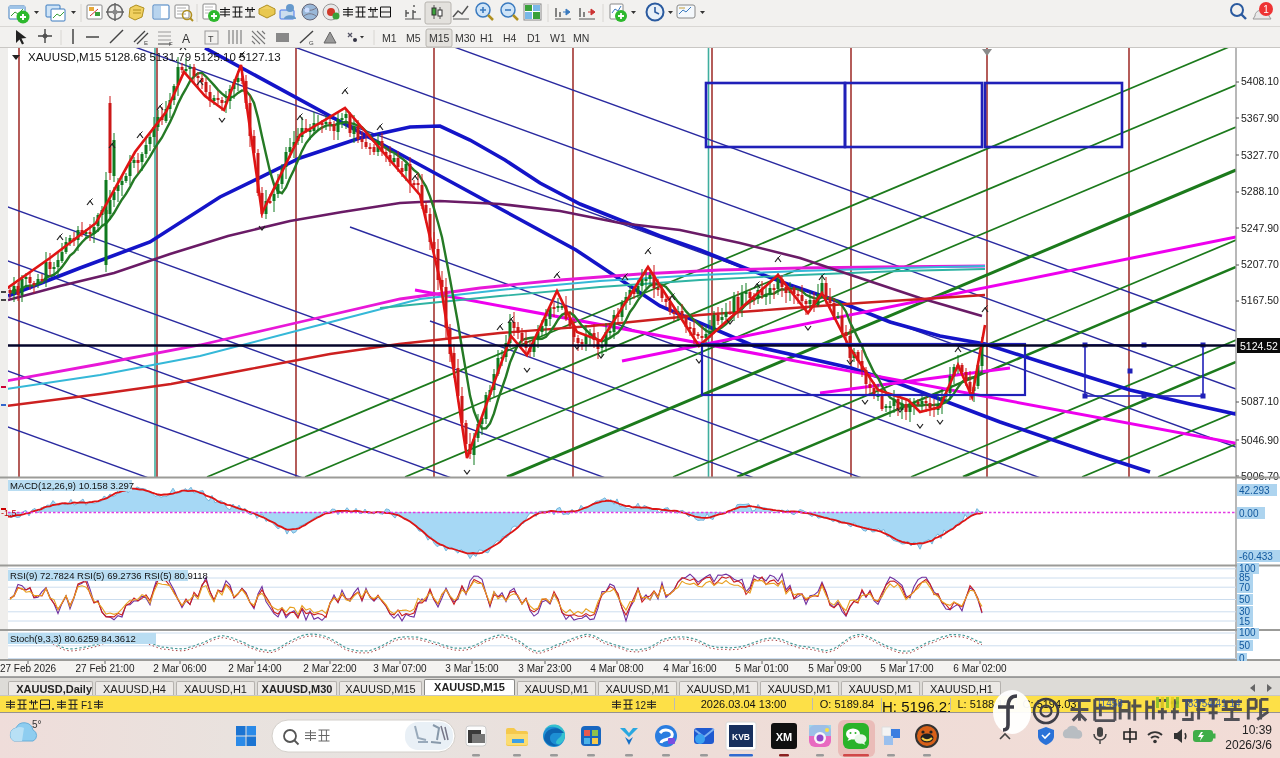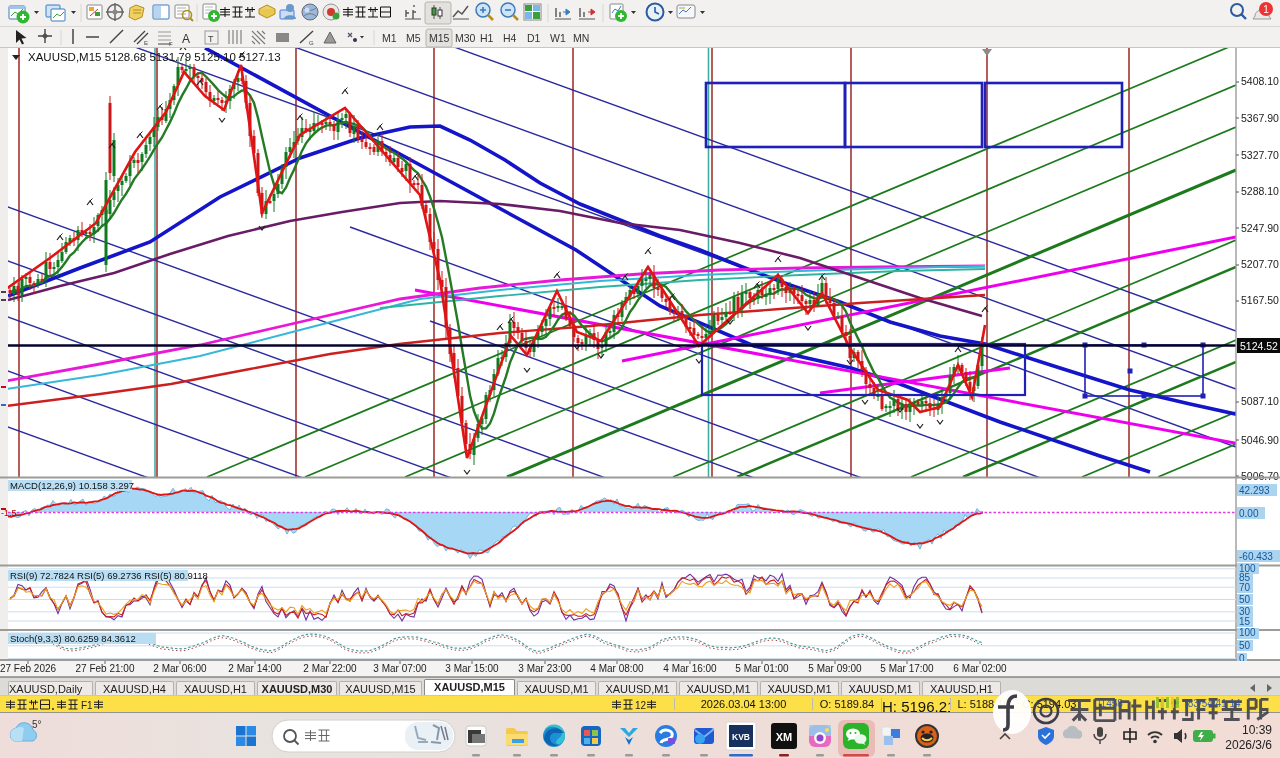--- a/index.html
+++ b/index.html
@@ -963,21 +963,21 @@
       <rect x="426" y="2" width="26" height="18" rx="2" fill="#e3e1dd" stroke="#b8b5b0"></rect>
       <text x="429" y="15" font-size="10.5" fill="#333">M15</text>
       <text x="455" y="15" font-size="10.5" fill="#333">M30</text>
       <text x="480" y="15" font-size="10.5" fill="#333">H1</text>
       <text x="503" y="15" font-size="10.5" fill="#333">H4</text>
       <text x="527" y="15" font-size="10.5" fill="#333">D1</text>
       <text x="550" y="15" font-size="10.5" fill="#333">W1</text>
       <text x="573" y="15" font-size="10.5" fill="#333">MN</text>
     </svg></div>
 <div style="position:absolute;left:0;top:677px;width:1280px;height:18px;background:#dddbd7;border-top:1px solid #999;overflow:hidden">
-    <div style="position:absolute;left:8px;top:3px;width:85px;height:15px;background:#ece9e6;border:1px solid #b5b2ae;border-bottom:none;border-radius:2px 2px 0 0;font-size:11px;color:#222;text-align:left;line-height:15px;font-weight:400;white-space:nowrap;overflow:hidden">XAUUSD,Daily</div>
+    <div style="position:absolute;left:8px;top:3px;width:85px;height:15px;background:#ece9e6;border:1px solid #b5b2ae;border-bottom:none;border-radius:2px 2px 0 0;font-size:11px;color:#222;text-align:right;line-height:15px;font-weight:700;white-space:nowrap;overflow:hidden">XAUUSD,Daily</div>
     <div style="position:absolute;left:95px;top:3px;width:79px;height:30px;background:#ece9e6;border:1px solid #b5b2ae;border-bottom:none;border-radius:2px 2px 0 0;font-size:11px;color:#222;text-align:center;line-height:15px;font-weight:400;white-space:nowrap;overflow:hidden">XAUUSD,H4</div>
     <div style="position:absolute;left:176px;top:3px;width:79px;height:15px;background:#ece9e6;border:1px solid #b5b2ae;border-bottom:none;border-radius:2px 2px 0 0;font-size:11px;color:#222;text-align:center;line-height:15px;font-weight:400;white-space:nowrap;overflow:hidden">XAUUSD,H1</div>
     <div style="position:absolute;left:257px;top:3px;width:80px;height:15px;background:#ece9e6;border:1px solid #b5b2ae;border-bottom:none;border-radius:2px 2px 0 0;font-size:11px;color:#222;text-align:center;line-height:15px;font-weight:700;white-space:nowrap;overflow:hidden">XAUUSD,M30</div>
     <div style="position:absolute;left:339px;top:3px;width:83px;height:15px;background:#ece9e6;border:1px solid #b5b2ae;border-bottom:none;border-radius:2px 2px 0 0;font-size:11px;color:#222;text-align:center;line-height:15px;font-weight:400;white-space:nowrap;overflow:hidden">XAUUSD,M15</div>
     <div style="position:absolute;left:424px;top:1px;width:91px;height:17px;background:#ffffff;border:1px solid #8a8a88;border-bottom:none;border-radius:2px 2px 0 0;font-size:11px;color:#222;text-align:center;line-height:15px;font-weight:700;white-space:nowrap;overflow:hidden">XAUUSD,M15</div>
     <div style="position:absolute;left:517px;top:3px;width:79px;height:15px;background:#ece9e6;border:1px solid #b5b2ae;border-bottom:none;border-radius:2px 2px 0 0;font-size:11px;color:#222;text-align:center;line-height:15px;font-weight:400;white-space:nowrap;overflow:hidden">XAUUSD,M1</div>
     <div style="position:absolute;left:598px;top:3px;width:79px;height:15px;background:#ece9e6;border:1px solid #b5b2ae;border-bottom:none;border-radius:2px 2px 0 0;font-size:11px;color:#222;text-align:center;line-height:15px;font-weight:400;white-space:nowrap;overflow:hidden">XAUUSD,M1</div>
     <div style="position:absolute;left:679px;top:3px;width:79px;height:15px;background:#ece9e6;border:1px solid #b5b2ae;border-bottom:none;border-radius:2px 2px 0 0;font-size:11px;color:#222;text-align:center;line-height:15px;font-weight:400;white-space:nowrap;overflow:hidden">XAUUSD,M1</div>
     <div style="position:absolute;left:760px;top:3px;width:79px;height:15px;background:#ece9e6;border:1px solid #b5b2ae;border-bottom:none;border-radius:2px 2px 0 0;font-size:11px;color:#222;text-align:center;line-height:15px;font-weight:400;white-space:nowrap;overflow:hidden">XAUUSD,M1</div>
     <div style="position:absolute;left:841px;top:3px;width:79px;height:15px;background:#ece9e6;border:1px solid #b5b2ae;border-bottom:none;border-radius:2px 2px 0 0;font-size:11px;color:#222;text-align:center;line-height:15px;font-weight:400;white-space:nowrap;overflow:hidden">XAUUSD,M1</div>

